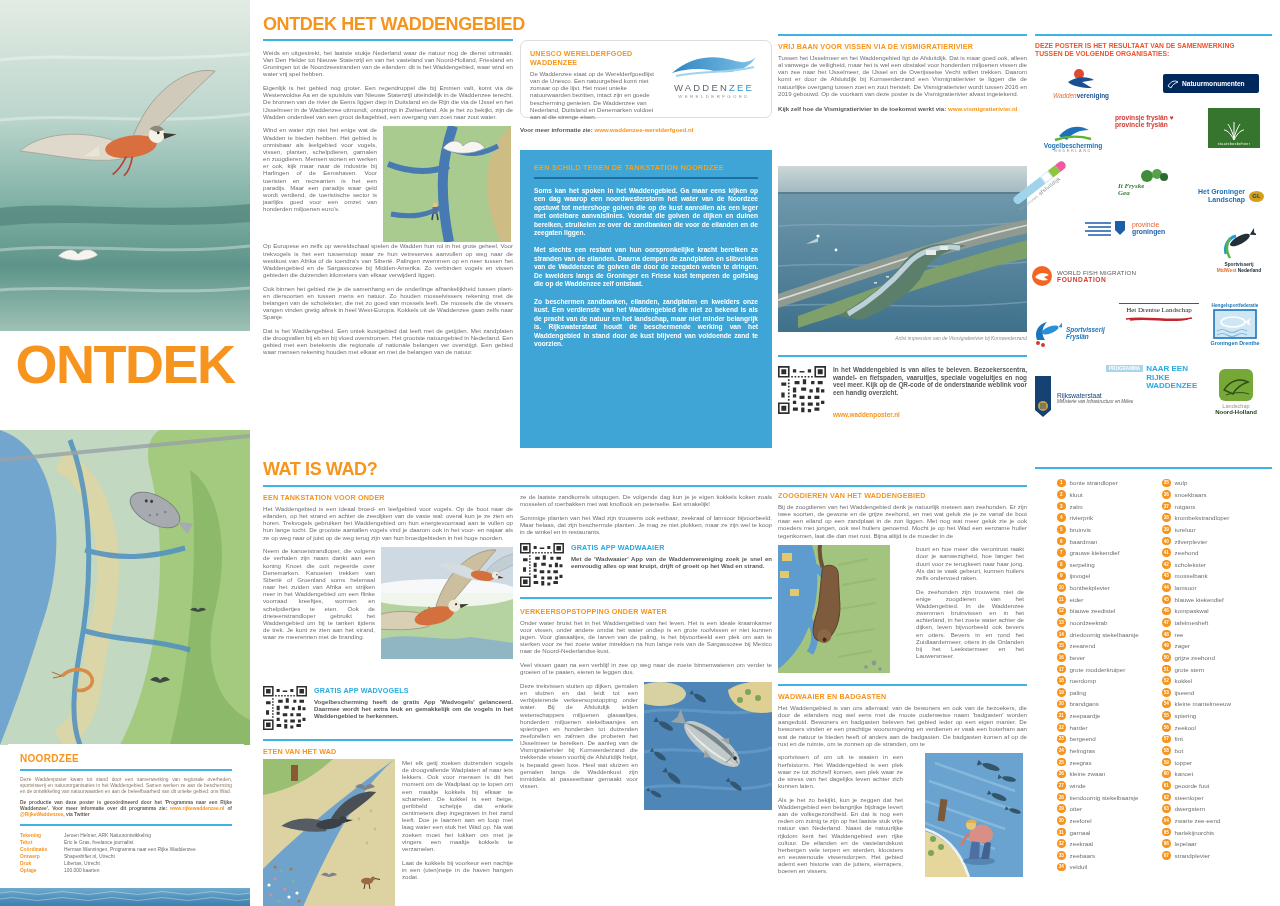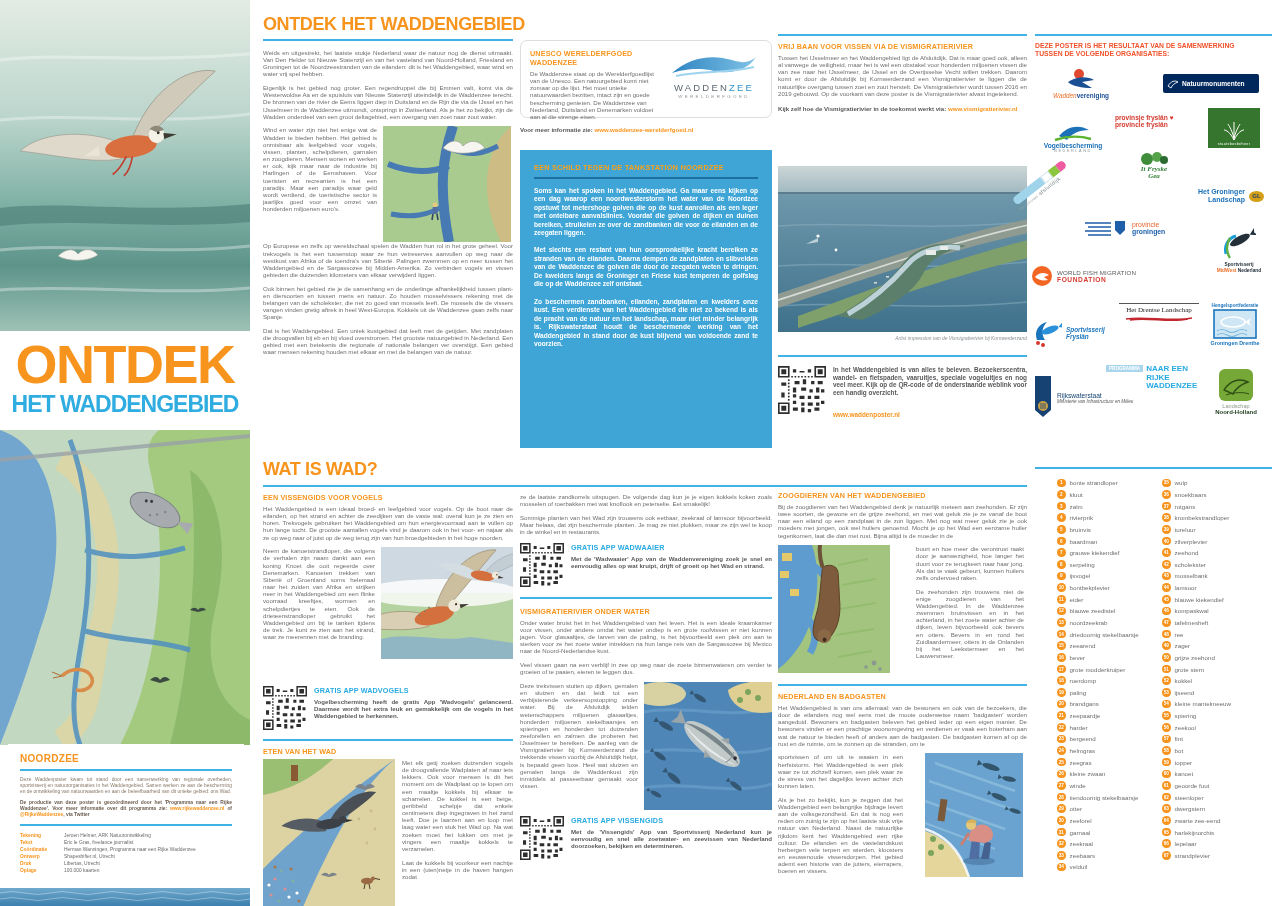--- a/index.html
+++ b/index.html
@@ -95,21 +95,20 @@
       <path d="M36,-2 l13,3 l-13,3 z" fill="#3d3a33"></path>
       <path d="M-4,16 q-8,12 -16,16 M2,17 q-4,13 -11,18" stroke="#c23b2e" stroke-width="1.6" fill="none"></path>
     </g>
     <g transform="translate(58,256)" fill="#f5f4ee" stroke="#9aa39b" stroke-width="0.7">
       <path d="M0,0 C8,-8 16,-8 20,-2 C26,-8 34,-8 40,-1 C30,6 10,6 0,0 Z"></path>
     </g>
   </svg>
 
   <div class="titleband">
     <div class="l1">ONTDEK</div>
-    <div class="l2">HET WADDENGEBIED</div>
   </div>
 
   <svg class="abs" style="left:0;top:430px" width="250" height="315" viewBox="0 0 250 315">
     <rect width="250" height="315" fill="#c2d8c0"></rect>
     <path d="M0,0 C60,20 70,120 40,200 C25,250 10,290 0,315 Z" fill="#6aa1cf" opacity="0.9"></path>
     <path d="M250,0 L250,315 L120,315 C160,240 170,120 150,40 C145,20 150,5 160,0 Z" fill="#a3ca7e"></path>
     <path d="M190,40 C220,60 230,120 215,180 C205,220 210,270 250,290 L250,315 L170,315 C190,240 200,120 190,40 Z" fill="#8db96a"></path>
     <path d="M60,30 C100,50 120,120 100,200 C90,240 95,290 60,310" stroke="#e0d6a0" stroke-width="22" fill="none" opacity="0.8"></path>
     <g stroke="#4f8fc0" stroke-width="5" fill="none" opacity="0.85">
       <path d="M70,10 C90,60 95,140 80,220 C74,255 70,290 80,315"></path>
@@ -219,21 +218,21 @@
       </svg>
     </div>
     <p class="t">Op Europese en zelfs op wereldschaal spelen de Wadden hun rol in het grote geheel. Voor trekvogels is het een tussenstop waar ze hun vetreserves aanvullen op weg naar de westkust van Afrika of de toendra's van Siberië. Palingen zwemmen op en neer tussen het Waddengebied en de Sargassozee bij Midden-Amerika. Zo verbinden vogels en vissen gebieden die duizenden kilometers van elkaar verwijderd liggen.</p>
     <p class="t">Ook binnen het gebied zie je de samenhang en de onderlinge afhankelijkheid tussen plant- en diersoorten en tussen mens en natuur. Zo houden mosselvissers rekening met de belangen van de scholekster, die net zo goed van mossels leeft. De mossels die de vissers vangen vinden gretig aftrek in heel West-Europa. Kokkels uit de Waddenzee gaan zelfs naar Spanje.</p>
     <p class="t">Dat is het Waddengebied. Een uniek kustgebied dat leeft met de getijden. Met zandplaten die droogvallen bij eb en bij vloed overstromen. Het grootste natuurgebied in Nederland. Een gebied met een betekenis die regionale of nationale belangen ver overstijgt. Een gebied waar mensen rekening houden met elkaar en met de belangen van de natuur.</p>
   </div>
 
   <div class="bighead abs" style="left:0;top:459px">WAT IS WAD?</div>
 
   <div class="abs" style="left:0;top:493px;width:250px">
-    <div class="sh">EEN VISSENGIDS VOOR VOGELS</div>
+    <div class="sh">EEN TANKSTATION VOOR ONDER</div>
     <p class="t">Het Waddengebied is een ideaal broed- en leefgebied voor vogels. Op de boot naar de eilanden, op het strand en achter de zeedijken van de vaste wal: overal kun je ze zien en horen. Trekvogels gebruiken het Waddengebied om hun energievoorraad aan te vullen op hun lange tocht. De grootste aantallen vogels vind je daarom ook in het voor- en najaar als ze op weg naar of juist op de weg terug zijn van hun broedgebieden in het hoge noorden.</p>
     <div class="flexrow" style="gap:6px">
       <p class="t" style="width:112px">Neem de kanoetstrandloper, die volgens de verhalen zijn naam dankt aan een koning Knoet die ooit regeerde over Denemarken. Kanoeten trekken van Siberië of Groenland soms helemaal naar het zuiden van Afrika en strijken neer in het Waddengebied om een flinke voorraad kreeftjes, wormen en schelpdiertjes te eten. Ook de drieteenstrandloper gebruikt het Waddengebied om bij te tanken tijdens de trek. Je kunt ze zien aan het strand, waar ze meerennen met de branding.</p>
       <svg width="132" height="112" viewBox="0 0 132 112" style="flex:none">
         <rect width="132" height="112" fill="#b5d3a1"></rect>
         <rect width="132" height="46" fill="#cfd9e2"></rect>
         <ellipse cx="60" cy="46" rx="80" ry="14" fill="#ffffff" opacity="0.8"></ellipse>
         <path d="M0,92 C30,84 60,96 90,90 L132,96 L132,112 L0,112 Z" fill="#7fa9d0" opacity="0.7"></path>
         <g transform="translate(52,64) rotate(-14)">
           <path d="M4,-4 C26,-40 58,-50 76,-44 C56,-30 30,-10 12,2 Z" fill="#cbbfa0" stroke="#93876c" stroke-width="0.6"></path>
@@ -379,21 +378,21 @@
     <div class="qrrow" style="margin:8px 0 10px">
       <svg class="qr" viewBox="0 0 29 29">
           <use href="#qrpat"></use>
         </svg>
       <div>
         <div class="sh app">GRATIS APP WADWAAIER</div>
         <p class="t tb nb">Met de 'Wadwaaier' App van de Waddenvereniging zoek je snel en eenvoudig alles op wat kruipt, drijft of groeit op het Wad en strand.</p>
       </div>
     </div>
     <div class="thinrule" style="margin-bottom:8px"></div>
-    <div class="sh">VISMIGRATIERIVIER ONDER WATER</div>
+    <div class="sh">VERKEERSOPSTOPPING ONDER WATER</div>
     <p class="t">Onder water bruist het in het Waddengebied van het leven. Het is een ideale kraamkamer voor vissen, onder andere omdat het water ondiep is en grote roofvissen er niet kunnen jagen. Voor glasaaltjes, de larven van de paling, is het bijvoorbeeld een plek om aan te sterken voor ze het zoete water intrekken na hun lange reis van de Sargassozee bij Mexico naar de Noord-Nederlandse kust.</p>
     <p class="t">Veel vissen gaan na een verblijf in zee op weg naar de zoete binnenwateren om verder te groeien of te paaien, eieren te leggen dus.</p>
     <div class="flexrow" style="gap:6px">
       <p class="t" style="width:118px">Deze trekvissen stuiten op dijken, gemalen en sluizen en dat leidt tot een verbijsterende verkeersopstopping onder water. Bij de Afsluitdijk telden wetenschappers miljoenen glasaaltjes, honderden miljoenen stekelbaarsjes en spieringen en honderden tot duizenden zeeforellen en zalmen die proberen het IJsselmeer te bereiken. De aanleg van de Vismigratierivier bij Kornwerderzand die trekkende vissen voorbij de Afsluitdijk helpt, is bepaald geen luxe. Heel wat sluizen en gemalen langs de Waddenkust zijn inmiddels al passeerbaar gemaakt voor vissen.</p>
       <svg width="128" height="128" viewBox="0 0 128 128" style="flex:none">
         <rect width="128" height="128" fill="#4f86b8"></rect>
         <g stroke="#6ea3cd" stroke-width="3" opacity="0.6" fill="none">
           <path d="M0,30 C40,22 90,38 128,26"></path>
             <path d="M0,70 C40,62 90,78 128,66"></path>
             <path d="M0,106 C40,98 90,114 128,102"></path>
@@ -434,29 +433,20 @@
           <g transform="translate(56,16) rotate(32)">
               <ellipse rx="7" ry="2.6"></ellipse>
               <path d="M-7,0 l-4,-2.5 l0,5 z"></path>
             </g>
           <g transform="translate(92,104) rotate(36)">
               <ellipse rx="7" ry="2.6"></ellipse>
               <path d="M-7,0 l-4,-2.5 l0,5 z"></path>
             </g>
         </g>
       </svg>
-    </div>
-    <div class="qrrow" style="margin-top:6px">
-      <svg class="qr" viewBox="0 0 29 29">
-          <use href="#qrpat"></use>
-        </svg>
-      <div>
-        <div class="sh app">GRATIS APP VISSENGIDS</div>
-        <p class="t tb nb">Met de 'Vissengids' App van Sportvisserij Nederland kun je eenvoudig en snel alle zoetwater- en zeevissen van Nederland doorzoeken, bekijken en determineren.</p>
-      </div>
     </div>
   </div>
 </div>
 
 <div id="col4" class="col">
   <div class="rule abs" style="left:0;top:34px;width:249px"></div>
   <div class="abs" style="left:0;top:42px;width:249px">
     <div class="sh">VRIJ BAAN VOOR VISSEN VIA DE VISMIGRATIERIVIER</div>
     <p class="t">Tussen het IJsselmeer en het Waddengebied ligt de Afsluitdijk. Dat is maar goed ook, alleen al vanwege de veiligheid, maar het is wel een obstakel voor honderden miljoenen vissen die van zee naar het IJsselmeer, de IJssel en de Overijsselse Vecht willen trekken. Daarom komt er door de Afsluitdijk bij Kornwerderzand een Vismigratierivier te liggen die de natuurlijke overgang tussen zoet en zout herstelt. De Vismigratierivier wordt tussen 2016 en 2019 gebouwd. Op de voorkant van deze poster is de Vismigratierivier alvast ingetekend.</p>
     <p class="t tb" style="margin-top:8px"><span>Kijk zelf hoe de Vismigratierivier in de toekomst werkt via: </span><a href="#" class="link">www.vismigratierivier.nl</a></p>
@@ -547,21 +537,21 @@
       <div style="width:108px">
         <p class="t">buurt en hoe meer die verontrust raakt door je aanwezigheid, hoe langer het duurt voor ze terugkeert naar haar jong. Als dat te vaak gebeurt, kunnen huilers zelfs ondervoed raken.</p>
         <p class="t">De zeehonden zijn trouwens niet de enige zoogdieren van het Waddengebied. In de Waddenzee zwemmen bruinvissen en in het achterland, in het zoete water achter de dijken, leven bijvoorbeeld ook bevers en otters. Bevers in en rond het Zuidlaardermeer, otters in de Onlanden bij het Leekstermeer en het Lauwersmeer.</p>
       </div>
     </div>
   </div>
 
   <div class="thinrule abs" style="left:0;top:684px;width:249px"></div>
 
   <div class="abs" style="left:0;top:692px;width:249px">
-    <div class="sh">NEDERLAND EN BADGASTEN</div>
+    <div class="sh">WADWAAIER EN BADGASTEN</div>
     <p class="t">Het Waddengebied is van ons allemaal: van de bewoners en ook van de bezoekers, die door de eilanders nog wel eens met de mooie ouderwetse naam 'badgasten' worden aangeduid. Bewoners en badgasten beleven het gebied ieder op een eigen manier. De bewoners vinden er een prachtige woonomgeving en verdienen er vaak een boterham aan wat de natuur te bieden heeft of anders aan de badgasten. De badgasten komen af op de rust en de ruimte, om te zonnen op de stranden, om te</p>
     <div class="flexrow" style="gap:22px">
       <div style="width:125px">
         <p class="t">sportvissen of om uit te waaien in een herfststorm. Het Waddengebied is een plek waar ze tot zichzelf komen, een plek waar ze de stress van het dagelijks leven achter zich kunnen laten.</p>
         <p class="t">Als je het zo bekijkt, kun je zeggen dat het Waddengebied een belangrijke bijdrage levert aan de volksgezondheid. En dat is nog een reden om zuinig te zijn op het laatste stuk vrije natuur van Nederland. Naast de natuurlijke rijkdom kent het Waddengebied een rijke cultuur. De eilanden en de vastelandskust herbergen vele terpen en wierden, kloosters en eeuwenoude vissersdorpen. Het gebied ademt een historie van de jutters, eierrapers, boeren en vissers.</p>
       </div>
       <svg width="98" height="124" viewBox="0 0 98 124" style="flex:none">
         <rect width="98" height="124" fill="#6aa3cf"></rect>
         <g stroke="#8dbede" stroke-width="2.4" opacity="0.8" fill="none">
           <path d="M10,10 L90,38"></path>
@@ -649,21 +639,21 @@
 
     <div class="logo" style="left:3px;top:66px;width:80px;text-align:center">
       <svg width="40" height="16" viewBox="0 0 40 16" style="margin:0 auto">
         <path d="M6,10 C14,0 26,-2 36,4 C26,4 18,8 14,14 Z" fill="#1d71b8"></path>
         <path d="M2,14 C14,10 28,10 38,13" stroke="#5cb531" stroke-width="2.4" fill="none"></path>
       </svg>
       <div style="font-size:6.6px;font-weight:bold;color:#1d71b8">Vogelbescherming</div>
       <div style="font-size:3.8px;letter-spacing:1.6px;color:#8a949b">NEDERLAND</div>
     </div>
 
-    <div class="logo" style="left:88px;top:92px;width:72px;text-align:center">
+    <div class="logo" style="left:88px;top:109px;width:72px;text-align:left">
       <svg width="34" height="14" viewBox="0 0 34 14" style="margin:0 auto">
         <circle cx="10" cy="7" r="6" fill="#3f8c3a"></circle>
           <circle cx="20" cy="5" r="5" fill="#56a24a"></circle>
           <circle cx="27" cy="8" r="4" fill="#2c6b2f"></circle>
       </svg>
       <div style="font-family:'Liberation Serif',serif;font-style:italic;color:#2e7d32;font-weight:bold;font-size:7px;line-height:7px">
         <span>It</span> <span>Fryske</span><br><span>Gea</span>
       </div>
     </div>
 

